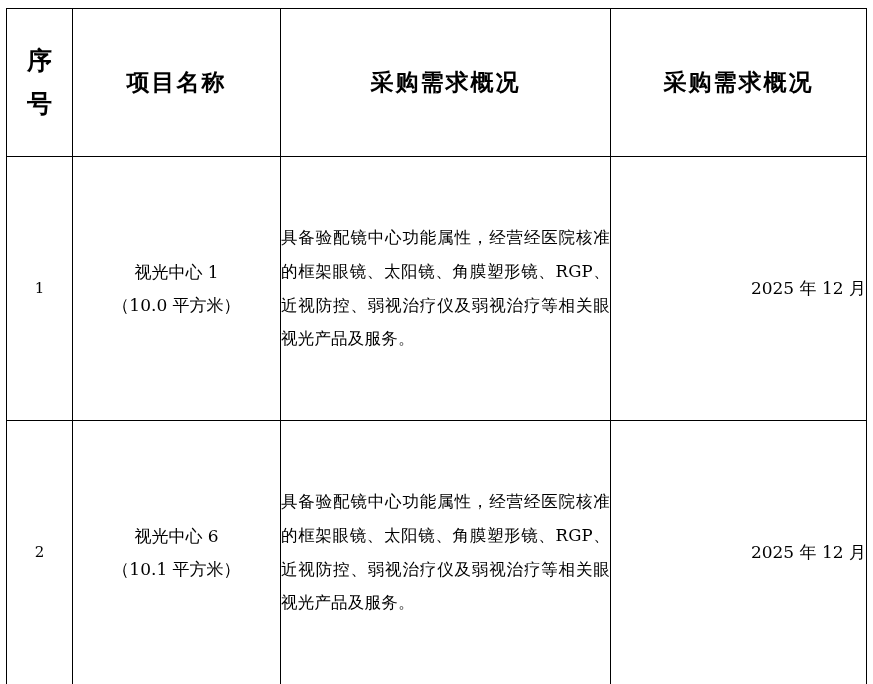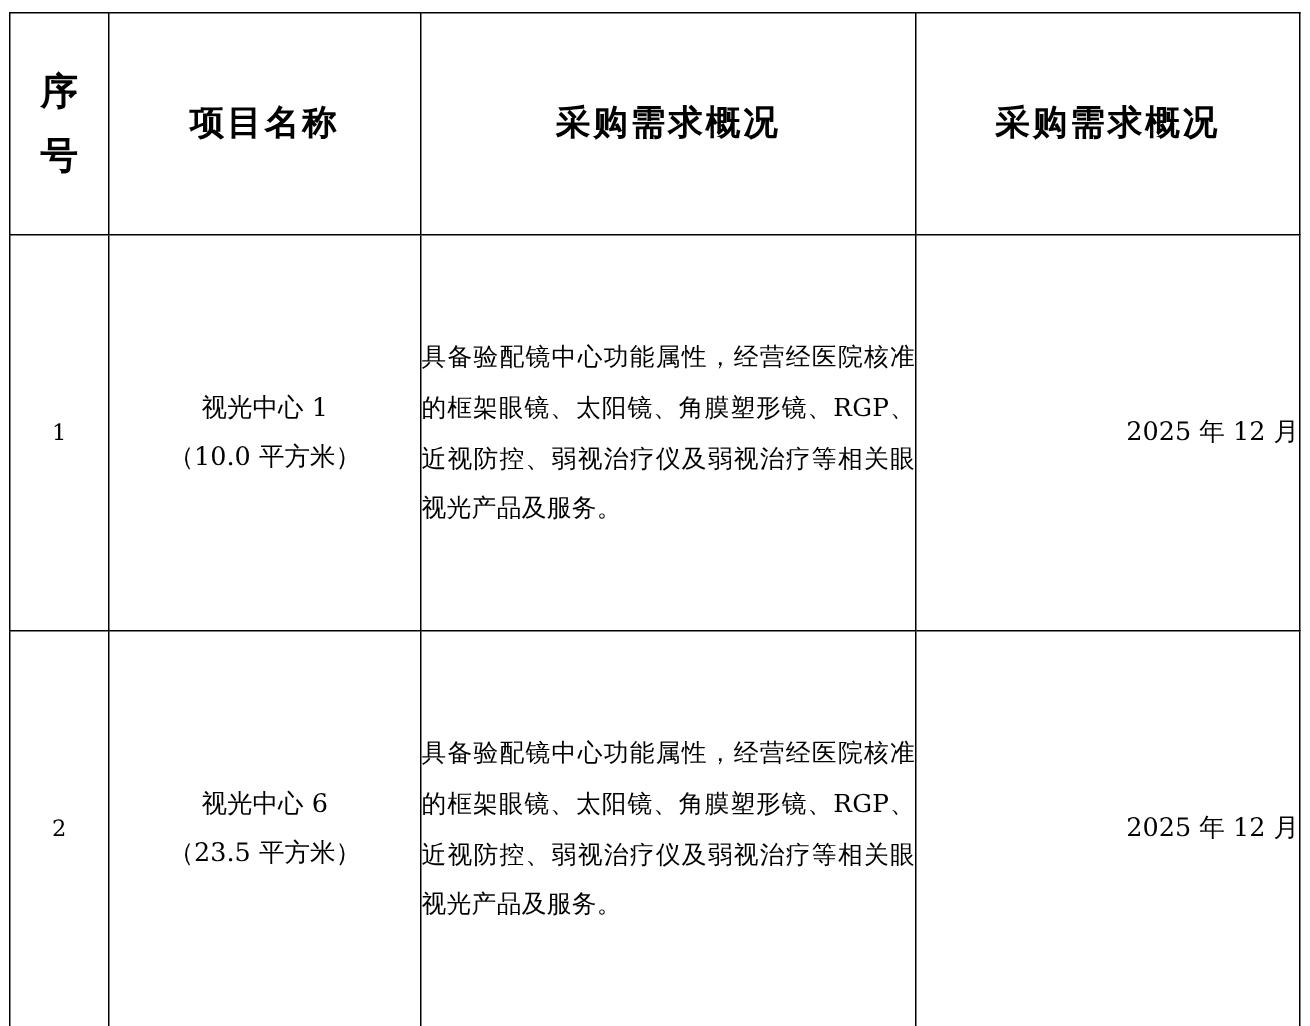--- a/index.html
+++ b/index.html
@@ -116,20 +116,20 @@
           <span class="line">视光中心 1</span>
           <span class="line">（10.0 平方米）</span>
         </td>
         <td class="cell-req">具备验配镜中心功能属性，经营经医院核准的框架眼镜、太阳镜、角膜塑形镜、RGP、近视防控、弱视治疗仪及弱视治疗等相关眼视光产品及服务。</td>
         <td class="cell-time">2025 年 12 月</td>
       </tr>
       <tr class="body-row">
         <td class="cell-seq">2</td>
         <td class="cell-name">
           <span class="line">视光中心 6</span>
-          <span class="line">（23.5 平方米）</span>
+          <span class="line">（10.1 平方米）</span>
         </td>
         <td class="cell-req">具备验配镜中心功能属性，经营经医院核准的框架眼镜、太阳镜、角膜塑形镜、RGP、近视防控、弱视治疗仪及弱视治疗等相关眼视光产品及服务。</td>
         <td class="cell-time">2025 年 12 月</td>
       </tr>
     </tbody>
   </table>
 </div>
 
 </body></html>

